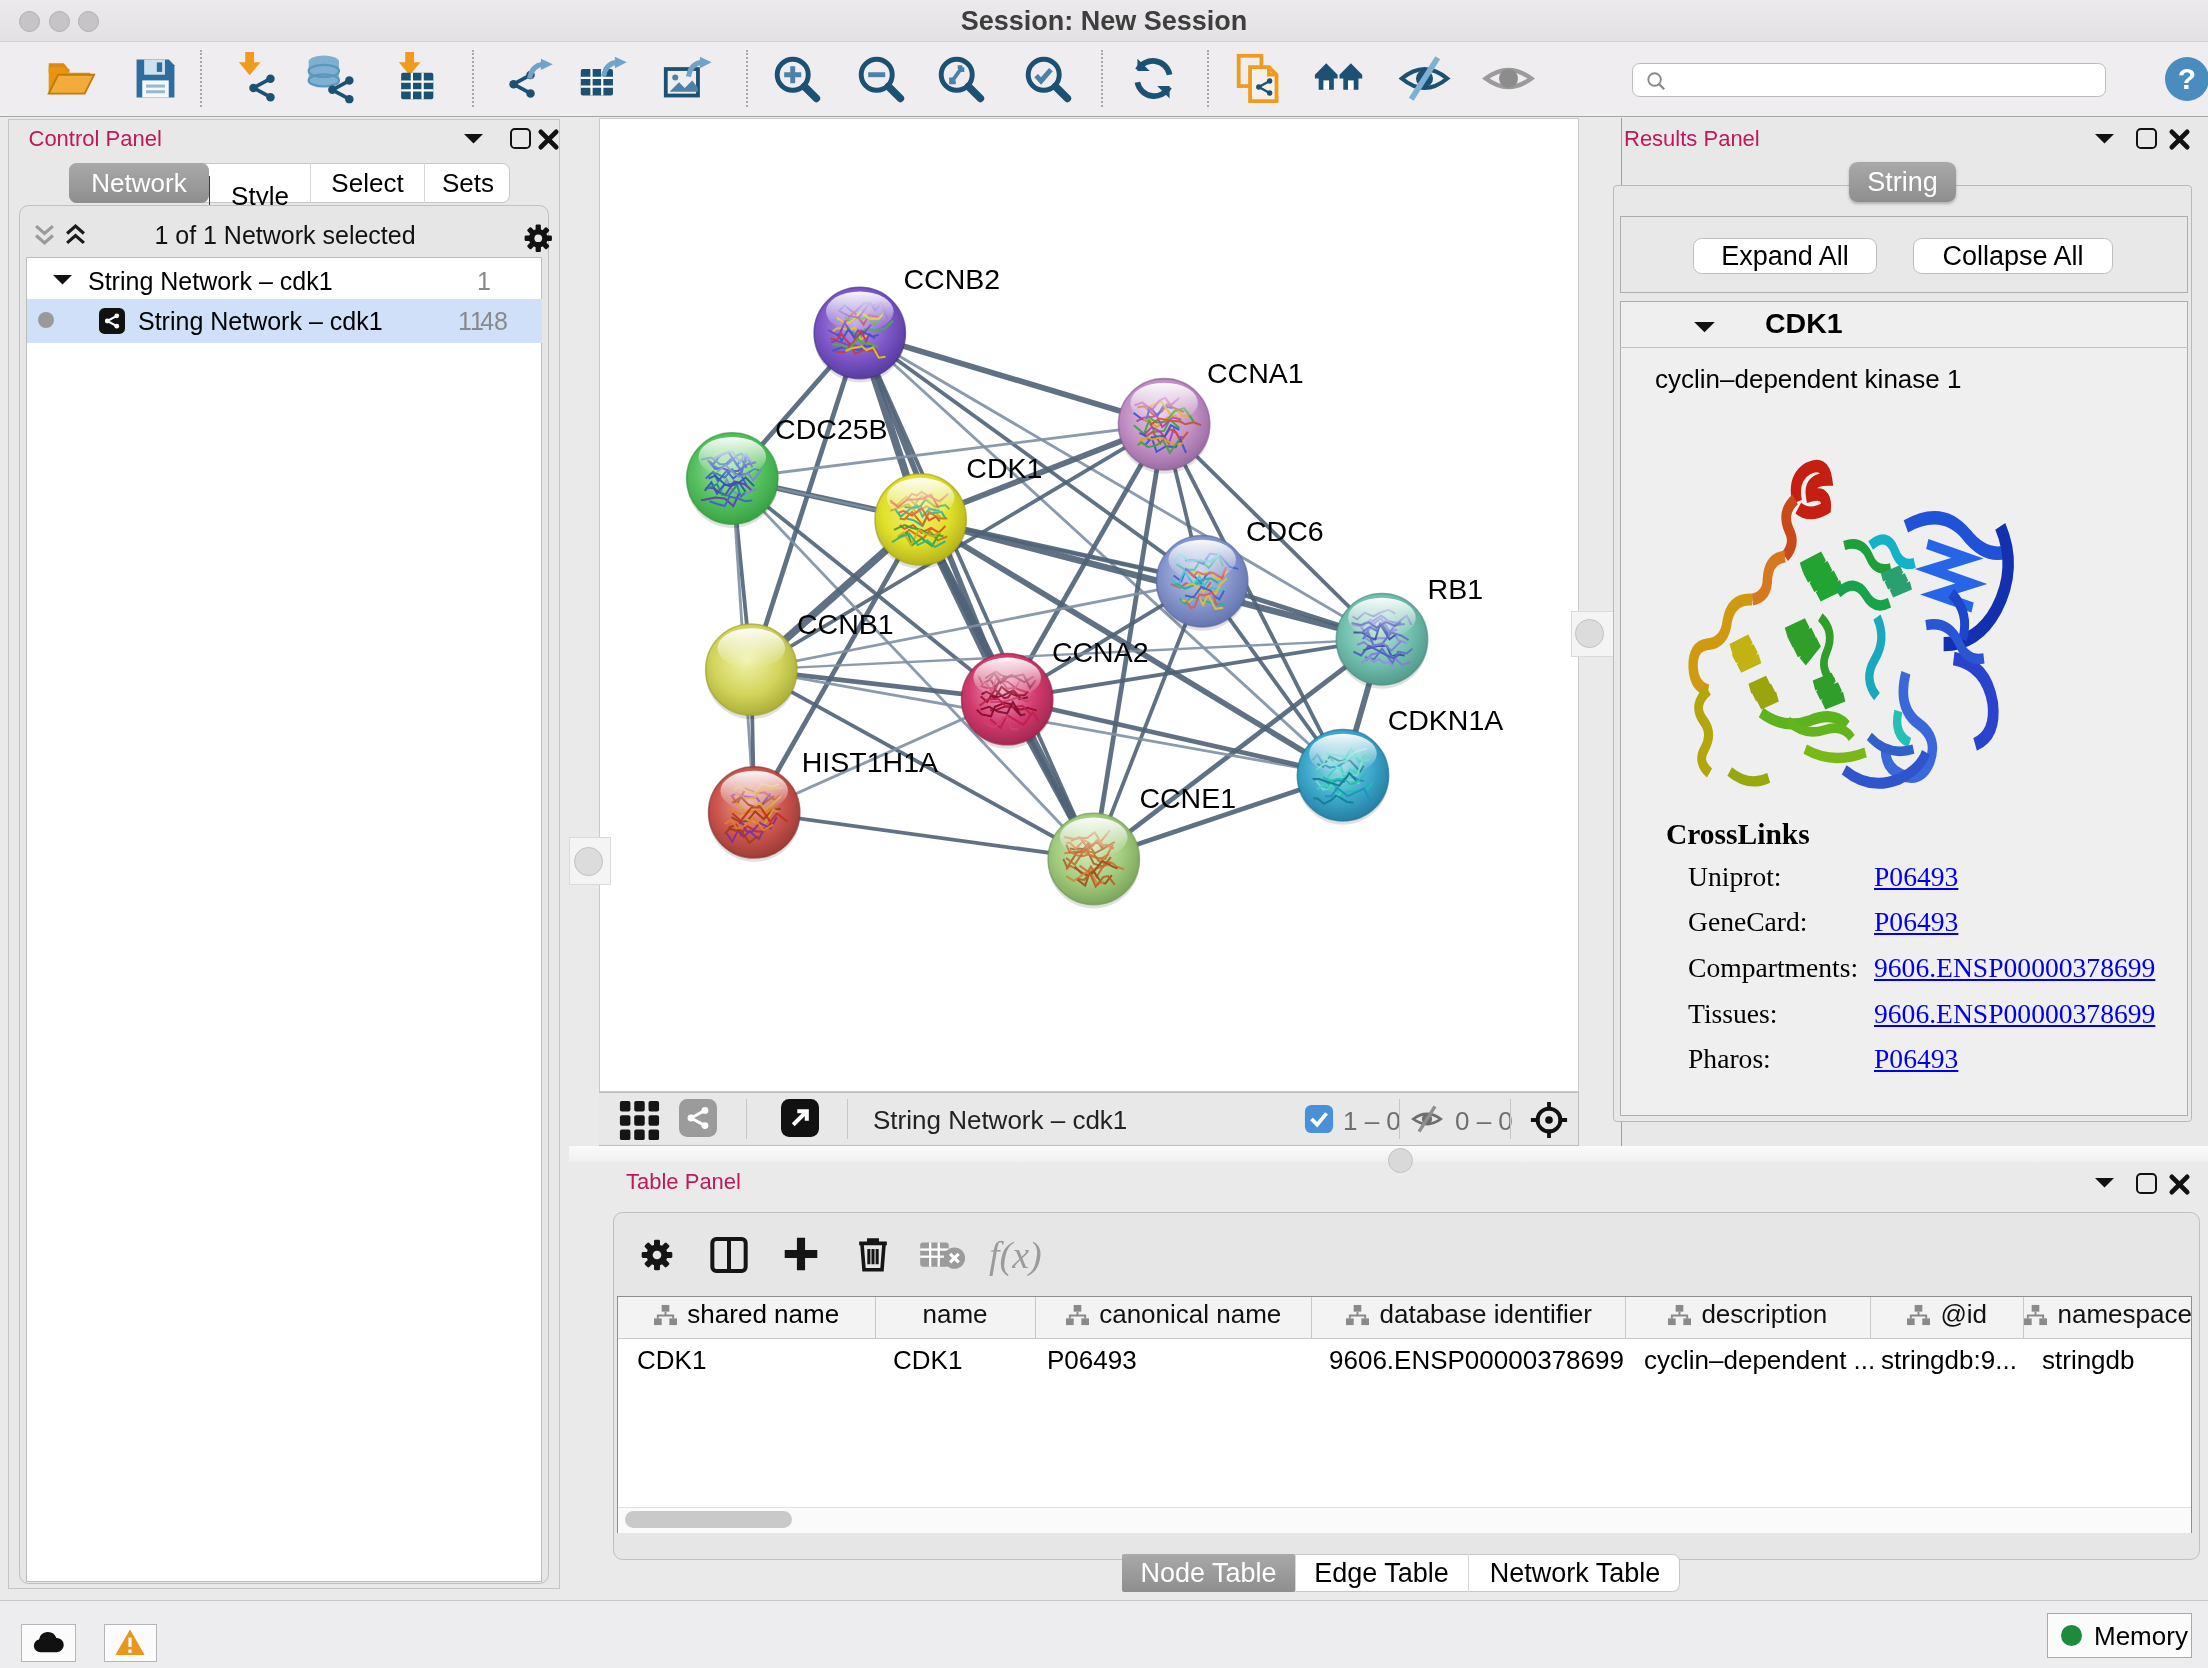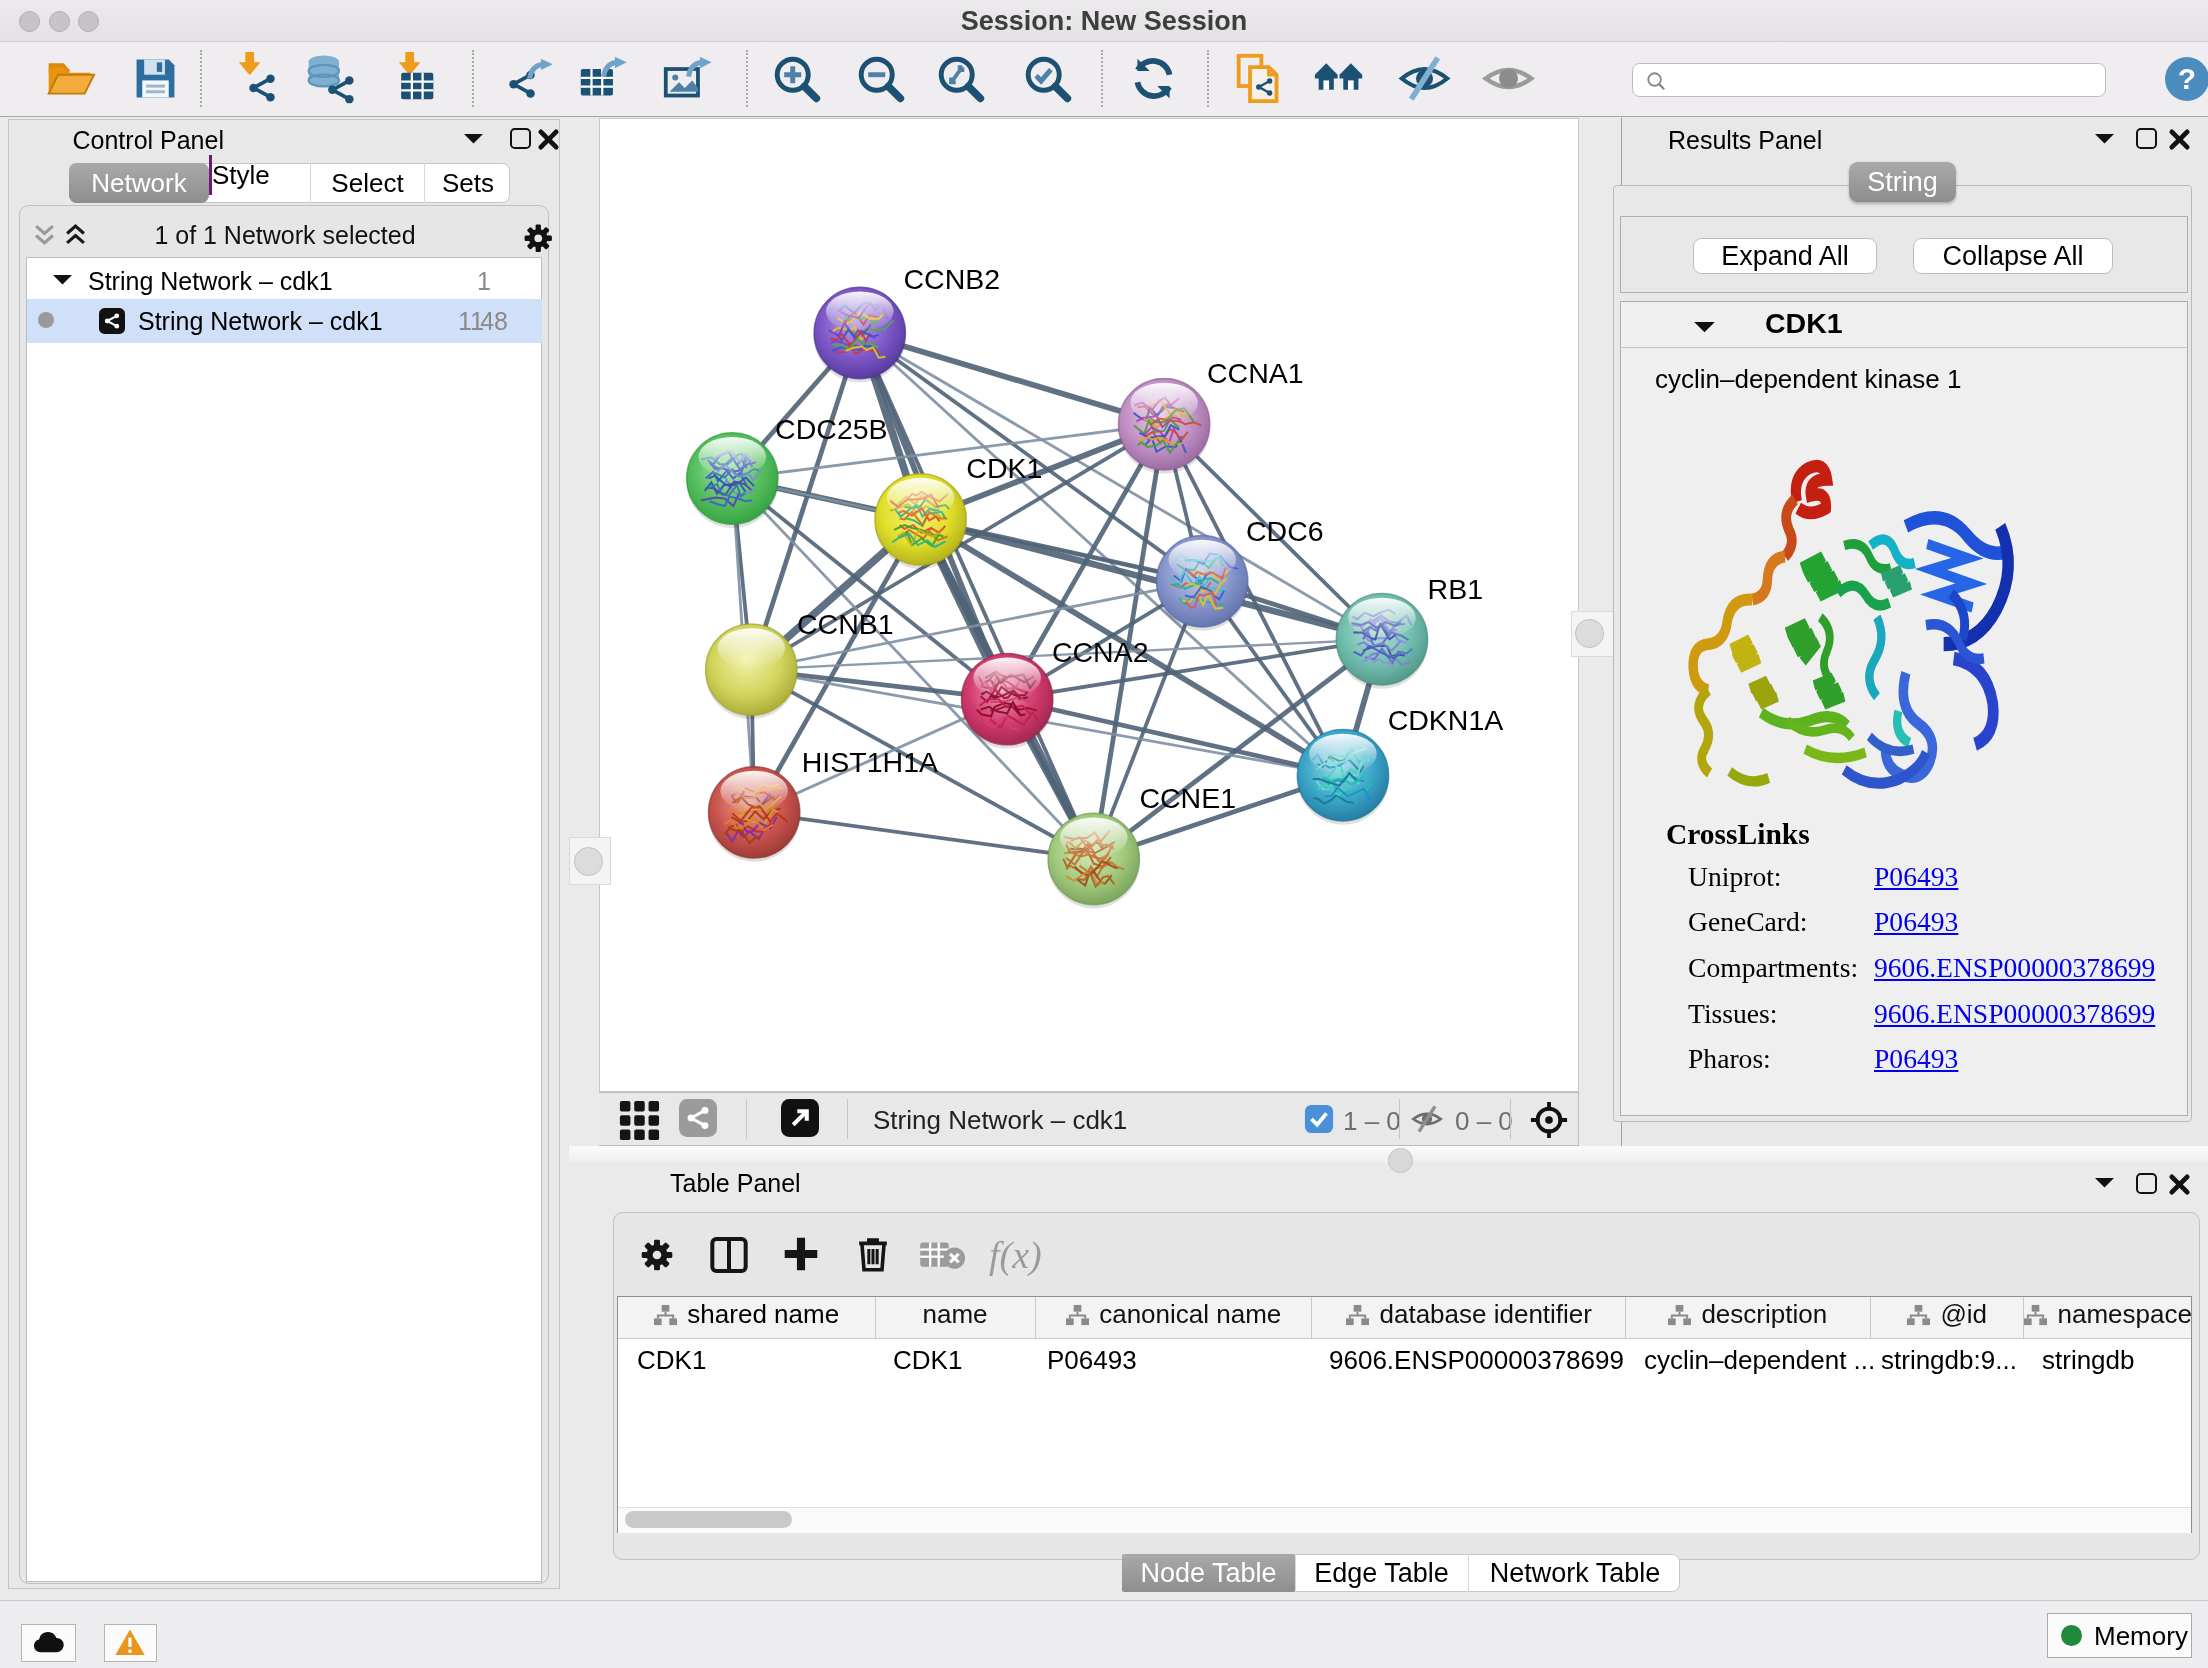--- a/index.html
+++ b/index.html
@@ -1,18 +1,18 @@
 <!DOCTYPE html>
 <html style="font-size:15px"><head><meta charset="utf-8"><style>
 
 * { margin:0; padding:0; box-sizing:border-box; }
 html,body { width:2208px; height:1668px; overflow:hidden; background:#ebeaeb;
   font-family:"Liberation Sans", sans-serif; -webkit-font-smoothing:antialiased; }
 .abs { position:absolute; }
-.panel-title { font-size:25px; color:#000000;margin-left:44px; }
+.panel-title { font-size:22px; color:#be185d; }
 
 </style></head><body>
 <div class="abs" style="left:0;top:0;width:2208px;height:42px;background:linear-gradient(#eceaec,#e3e1e3);border-bottom:1px solid #d2d0d2">
     <div class="abs" style="left:19px;top:10.5px;width:21px;height:21px;border-radius:50%;background:#c6c4c6;border:1px solid #b0aeb0"></div>
     <div class="abs" style="left:49px;top:10.5px;width:21px;height:21px;border-radius:50%;background:#c6c4c6;border:1px solid #b0aeb0"></div>
     <div class="abs" style="left:78px;top:10.5px;width:21px;height:21px;border-radius:50%;background:#c6c4c6;border:1px solid #b0aeb0"></div>
     <div style="text-align:center;font-size:27px;line-height:42px;color:#3e3e3e;font-weight:bold">Session: New Session</div>
   </div>
 <div class="abs" style="left:0;top:42px;width:2208px;height:75px;background:#efedef;border-bottom:1.9px solid #a5a5a5"></div>
 <div class="abs" style="left:0;top:42px;width:2208px;height:75px">
@@ -150,21 +150,21 @@
 <div class="abs panel-title" style="left:28.5px;top:126px">Control Panel</div>
 <svg style="position:absolute;left:463px;top:133px" width="21" height="11.4" viewBox="0 0 22 12">
     <path d="M1 1 h20 l-10 10 z" fill="#111"></path>
   </svg>
 <div style="position:absolute;left:510px;top:128px;width:21px;height:21px;border:2.9px solid #111;border-radius:4.8px"></div>
 <svg style="position:absolute;left:537px;top:128px" width="23" height="23" viewBox="0 0 24 24">
     <path d="M4 4 L20 20 M20 4 L4 20" stroke="#111" stroke-width="5" stroke-linecap="round"></path>
   </svg>
 <div class="abs" style="left:69px;top:163px;width:441px;height:40px;background:#fff;border:1px solid #c6c6c6;border-radius:7.6px"></div>
 <div class="abs" style="left:69px;top:163px;width:140px;height:40px;background:linear-gradient(#a9a9a9,#8e8e8e);border-radius:7.6px;color:#fff;text-align:center;font-size:26px;line-height:40px">Network</div>
-<div class="abs" style="left:209px;top:155px;width:101px;height:40px;border-left:3px solid #701a75;color:#000;font-size:26px;line-height:40px">Style</div>
+<div class="abs" style="left:209px;top:176px;width:101px;height:40px;border-left:1px solid #701a75;color:#000;text-align:center;font-size:26px;line-height:40px">Style</div>
 <div class="abs" style="left:310px;top:163px;width:114px;height:40px;border-left:1px solid #d8d8d8;color:#000;text-align:center;font-size:26px;line-height:40px">Select</div>
 <div class="abs" style="left:424px;top:163px;width:87px;height:40px;border-left:1px solid #d8d8d8;color:#000;text-align:center;font-size:26px;line-height:40px">Sets</div>
 <div class="abs" style="left:19px;top:205px;width:530px;height:1379px;background:#e7e6e7;border:1px solid #c0c0c0;border-radius:9.5px"></div>
 <svg style="position:absolute;left:34px;top:224px" width="21" height="21" viewBox="0 0 20 20">
     <path d="M2 2 l8 7 l8 -7 M2 11 l8 7 l8 -7" fill="none" stroke="#9a9a9a" stroke-width="3"></path>
   </svg>
 <svg style="position:absolute;left:65px;top:224px" width="21" height="21" viewBox="0 0 20 20">
     <path d="M2 9 l8 -7 l8 7 M2 18 l8 -7 l8 7" fill="none" stroke="#1a1a1a" stroke-width="3"></path>
   </svg>
 <div class="abs" style="left:114px;top:221px;width:342px;text-align:center;font-size:25px;color:#111">1 of 1 Network selected</div>

